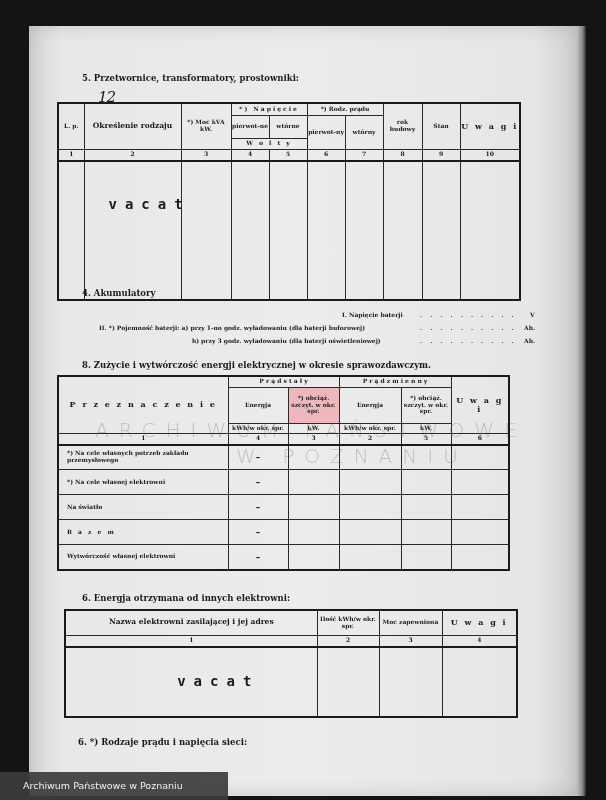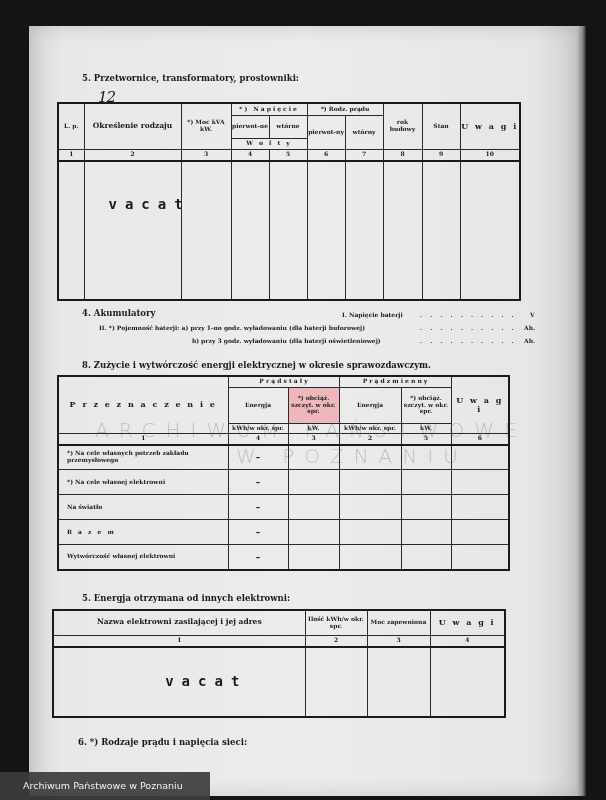--- a/index.html
+++ b/index.html
@@ -34,21 +34,21 @@
   .vacat { font-family: "DejaVu Sans Mono", monospace; font-weight: bold; font-size: 14px; letter-spacing: 8px; white-space: nowrap; margin-left: 24px; }
   .rowlabel { text-align: left !important; padding-left: 8px !important; }
   .dash { font-size: 9px !important; }
   .pink { background: rgba(240,140,150,0.55); }
   .dots { letter-spacing: 3px; }
   .watermark {
     position: absolute; color: rgba(80,80,80,0.28); font-family: "DejaVu Sans", sans-serif;
     font-weight: 200; font-size: 20px; letter-spacing: 10px; white-space: nowrap; pointer-events: none;
   }
   .footer {
-    position: absolute; left: 0; top: 772px; width: 210px; height: 28px;
+    position: absolute; left: 0; top: 772px; width: 228px; height: 28px;
     background: rgba(60,60,60,0.92); color: #f0f0f0;
     font-family: "DejaVu Sans", sans-serif; font-size: 9.5px; line-height: 28px; padding-left: 23px; box-sizing: border-box;
   }
 </style>
 </head>
 <body>
 
 <div class="page"></div>
 <div class="page-edge"></div>
 
@@ -111,21 +111,21 @@
         <td></td>
     <td></td>
         <td></td>
         <td></td>
     <td></td>
         <td></td>
   </tr>
 </tbody>
   </table>
 
-<div class="abs sec-title" style="left:82px; top:308px;">4.  Akumulatory</div>
+<div class="abs sec-title" style="left:82px; top:288px;">4.  Akumulatory</div>
 <div class="abs small" style="left:342px; top:311px;">I.  Napięcie baterji</div>
 <div class="abs small dots" style="left:420px; top:311px;">. . . . . . . . . .</div>
 <div class="abs small" style="left:530px; top:311px;">V</div>
 <div class="abs small" style="left:99px; top:324px;">II.  *) Pojemność baterji: a) przy 1-no godz. wyładowaniu (dla baterji buforowej)</div>
 <div class="abs small dots" style="left:420px; top:324px;">. . . . . . . . . .</div>
 <div class="abs small" style="left:524px; top:324px;">Ah.</div>
 <div class="abs small" style="left:192px; top:337px;">b)  przy 3 godz. wyładowaniu (dla baterji oświetleniowej)</div>
 <div class="abs small dots" style="left:420px; top:337px;">. . . . . . . . . .</div>
 <div class="abs small" style="left:524px; top:337px;">Ah.</div>
 
@@ -203,23 +203,23 @@
     <td class="rowlabel">Wytwórczość własnej elektrowni</td>
     <td class="dash">–</td>
     <td></td>
         <td></td>
         <td></td>
         <td></td>
   </tr>
 </tbody>
   </table>
 
-<div class="abs sec-title" style="left:82px; top:593px;">5.  Energja otrzymana od innych elektrowni:</div>
-
-<table class="form" style="left:52px; top:609px; width:452px;">
+<div class="abs sec-title" style="left:82px; top:593px;">6.  Energja otrzymana od innych elektrowni:</div>
+
+<table class="form" style="left:64px; top:609px; width:452px;">
   <colgroup>
     <col style="width:252px">
       <col style="width:62px">
       <col style="width:63px">
       <col style="width:75px">
   </colgroup>
   <tbody>
       <tr style="height:25px">
     <td style="font-size:7.5px">Nazwa elektrowni zasilającej i jej adres</td>
     <td>Ilość kWh/w okr. spr.</td>

